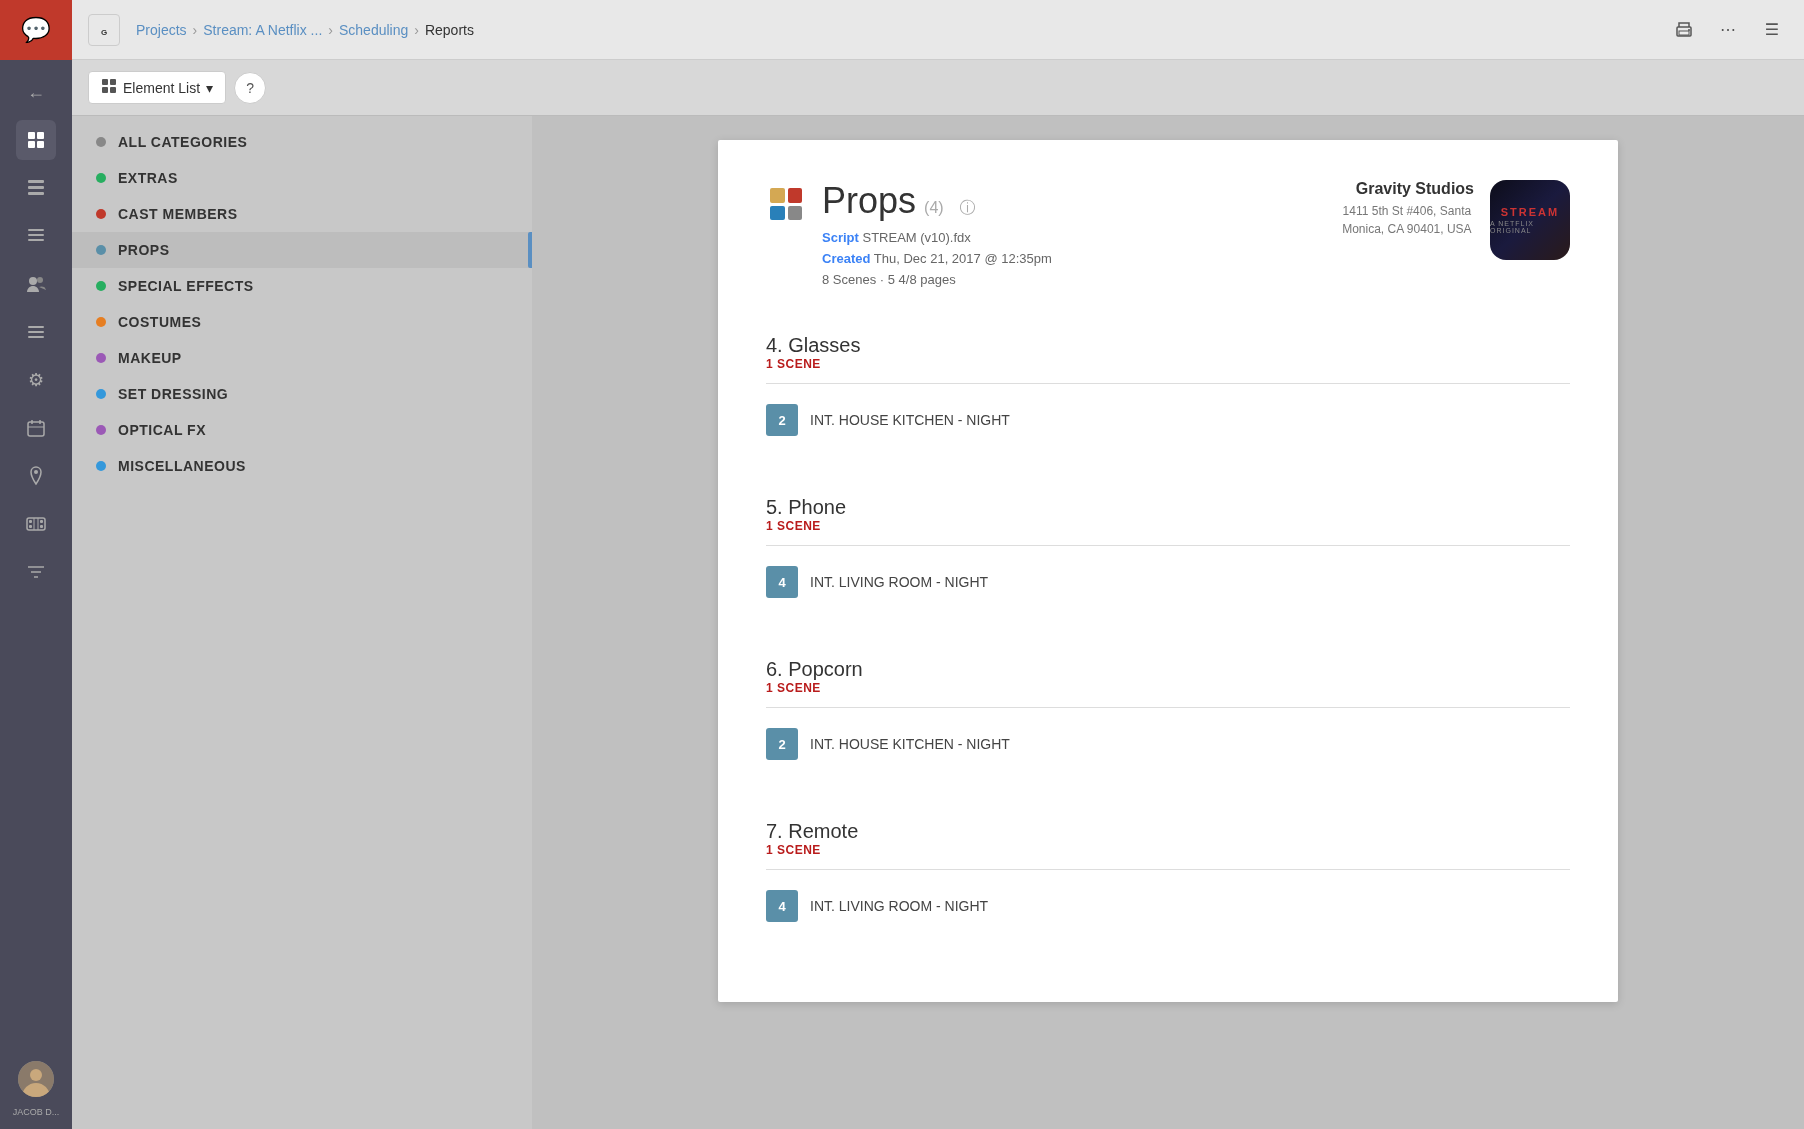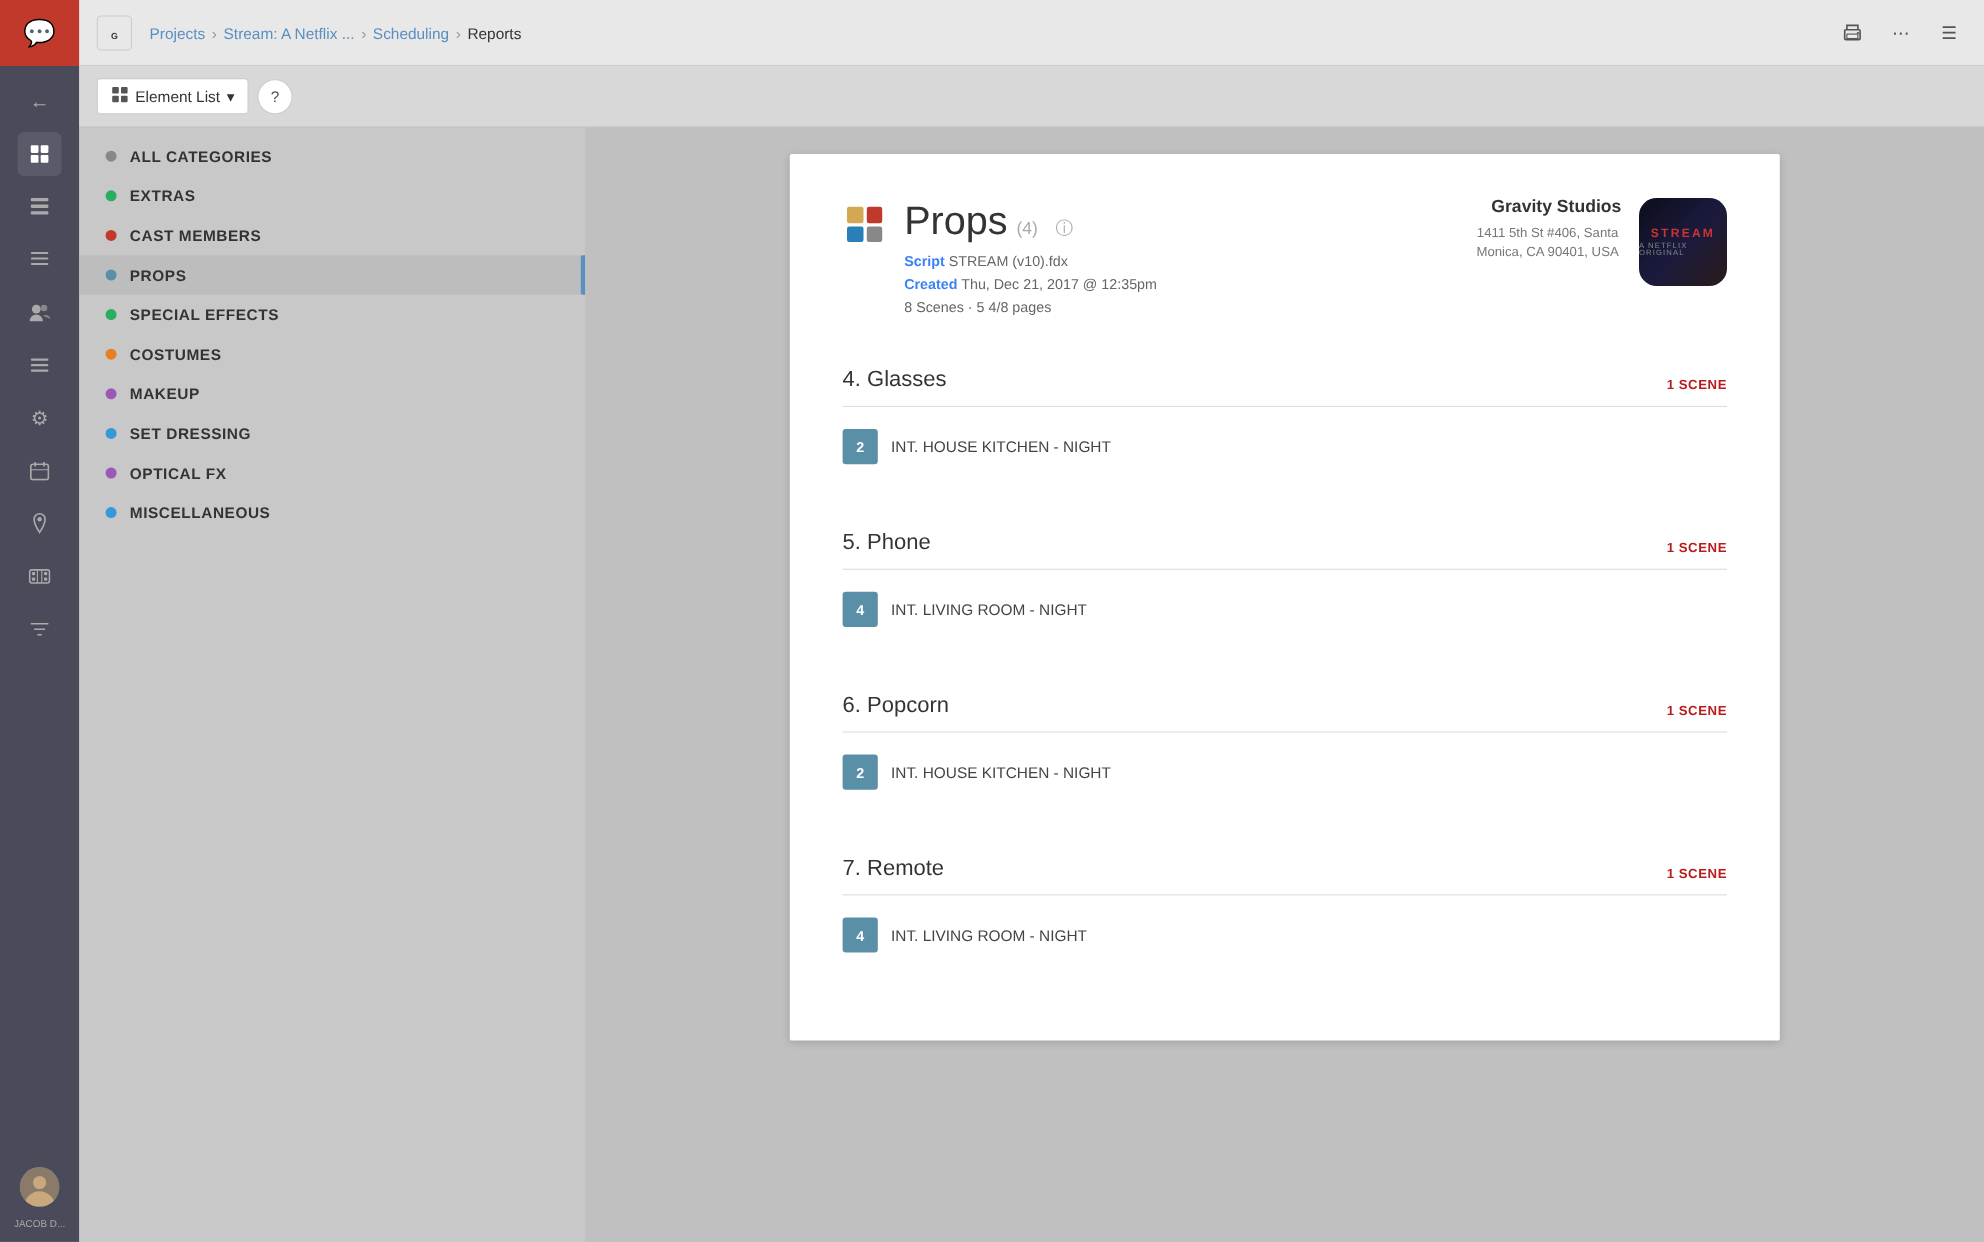--- a/index.html
+++ b/index.html
@@ -342,25 +342,26 @@
       line-height: 1.5;
       text-align: center;
     }
 
     
     .props-section {
       margin-bottom: 32px;
     }
     .section-header {
       display: flex;
-      align-items: flex-end;
+      align-items: flex-start;
       justify-content: space-between;
       padding: 20px 0 12px;
       border-bottom: 1px solid #ddd;
       margin-bottom: 12px;
+      flex-direction: column;
     }
     .section-title {
       font-size: 20px;
       color: #333;
       font-weight: 400;
     }
     .scene-count {
       font-size: 12px;
       font-weight: 600;
       color: #b91c1c;

